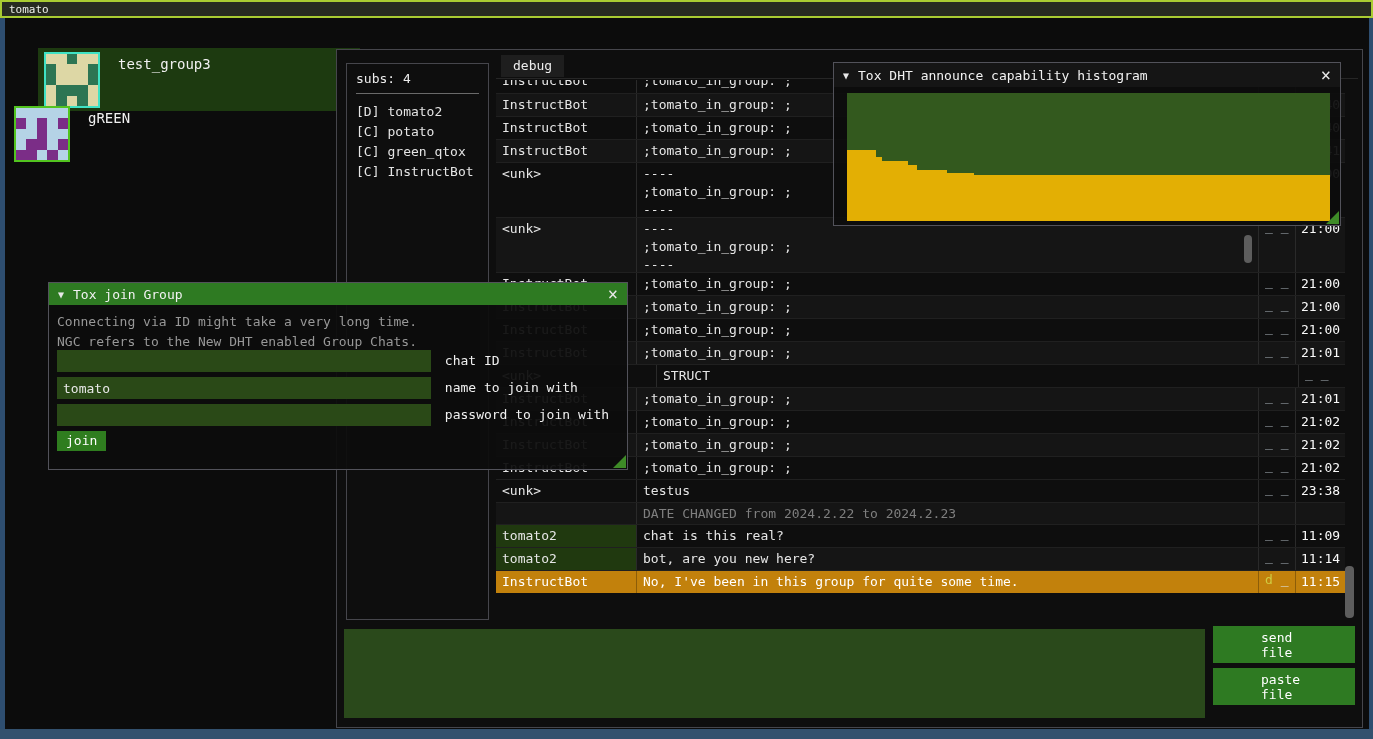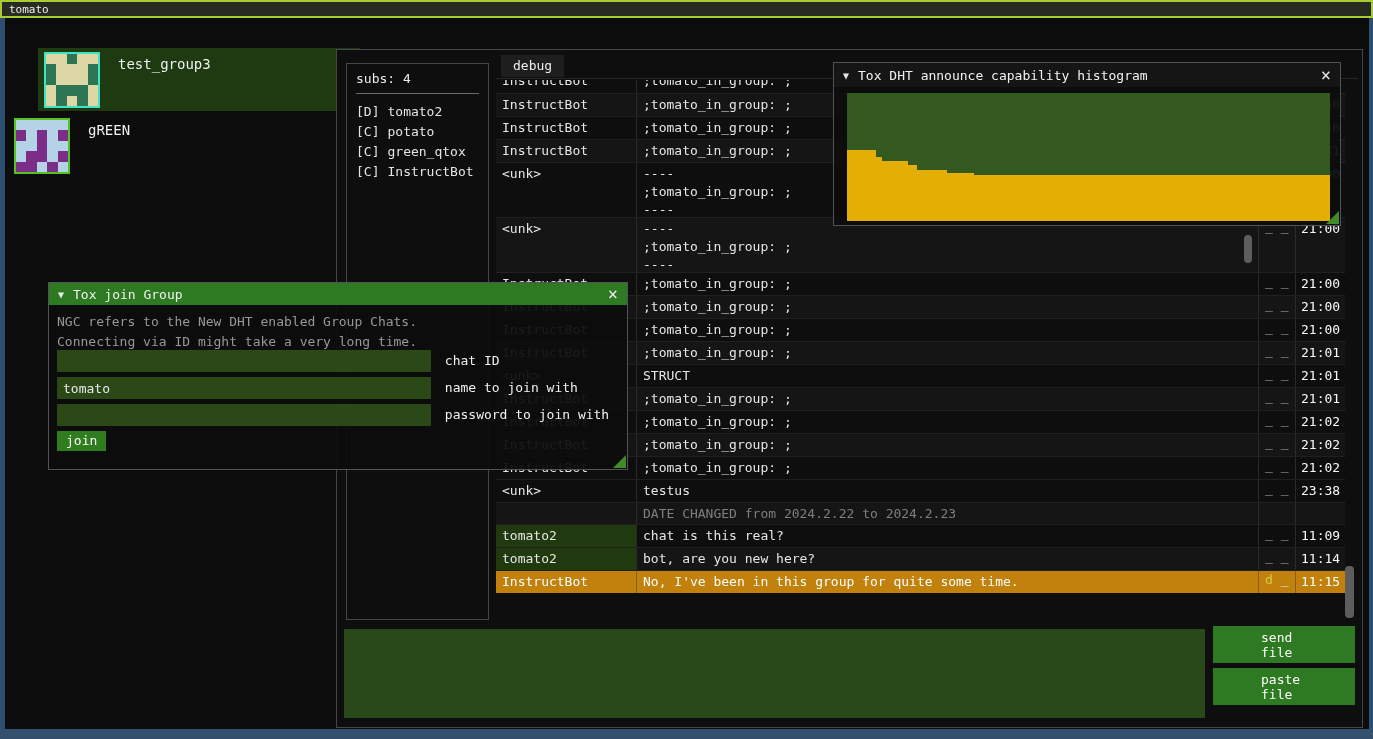--- a/index.html
+++ b/index.html
@@ -140,21 +140,21 @@
           <div style="background: rgb(45, 117, 83);"></div>
           <div></div>
           <div></div>
           <div style="background: rgb(45, 117, 83);"></div>
           <div></div>
           <div style="background: rgb(45, 117, 83);"></div>
           <div></div>
         </div>
         <div class="group-label">test_group3</div>
       </div>
-      <div class="group-row" style="top: 114px;">
+      <div class="group-row" style="top: 102px;">
         <div class="avatar" style="background: rgb(181, 211, 230); border-color: rgb(82, 196, 31);">
           <div></div>
           <div></div>
           <div></div>
           <div></div>
           <div></div>
           <div style="background: rgb(123, 45, 135);"></div>
           <div></div>
           <div style="background: rgb(123, 45, 135);"></div>
           <div></div>
@@ -274,21 +274,21 @@
             <div class="c time">21:00</div>
           </div>
           <div class="row alt" style="height: 23px;">
             <div class="c name">InstructBot</div>
             <div class="c msg">
               <div>;tomato_in_group: ;</div>
             </div>
             <div class="c rc"><span>_</span><span> _</span></div>
             <div class="c time">21:01</div>
           </div>
-          <div class="row" style="height: 23px;">
+          <div class="row" style="height: 23px; gap: 20px;">
             <div class="c name">&lt;unk&gt;</div>
             <div class="c msg">
               <div>STRUCT</div>
             </div>
             <div class="c rc"><span>_</span><span> _</span></div>
             <div class="c time">21:01</div>
           </div>
           <div class="row alt" style="height: 23px;">
             <div class="c name">InstructBot</div>
             <div class="c msg">
@@ -394,22 +394,22 @@
     <div class="grip"></div>
   </div>
 
   <div class="win join">
     <div class="wtitle">
       <span class="arrow">▼</span>
       <span>Tox join Group</span>
       <span class="close">×</span>
     </div>
     <div class="join-desc">
+      <div>Connecting via ID might take a very long time.</div>
       <div>NGC refers to the New DHT enabled Group Chats.</div>
-      <div>Connecting via ID might take a very long time.</div>
     </div>
     <div class="field-row" style="top:67px;">
       <input value="" style="">
       <span class="flabel">chat ID</span>
     </div>
     <div class="field-row" style="top:94px;">
       <input value="tomato" style="">
       <span class="flabel">name to join with</span>
     </div>
     <div class="field-row" style="top:121px;">

